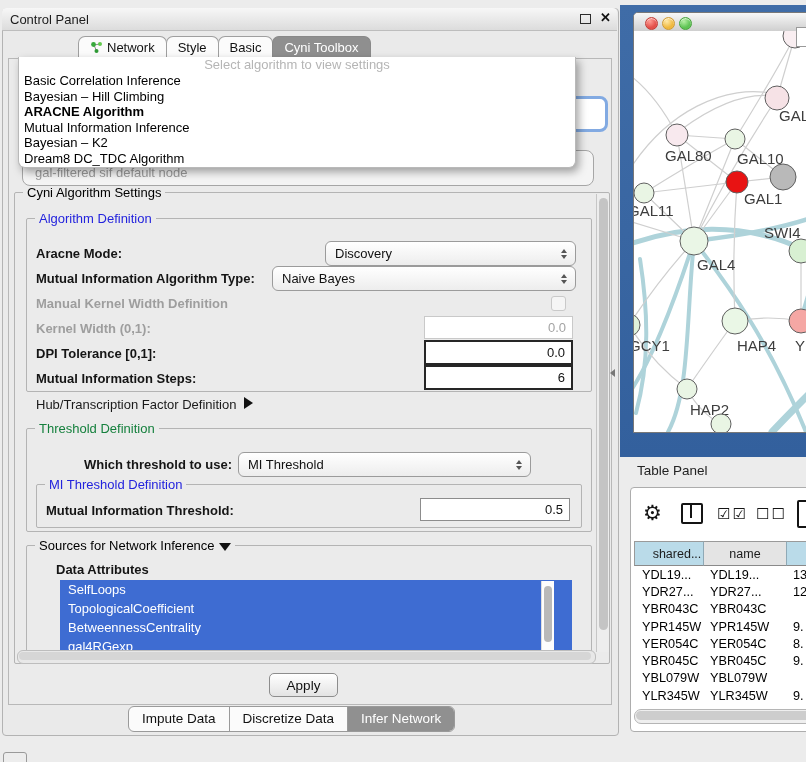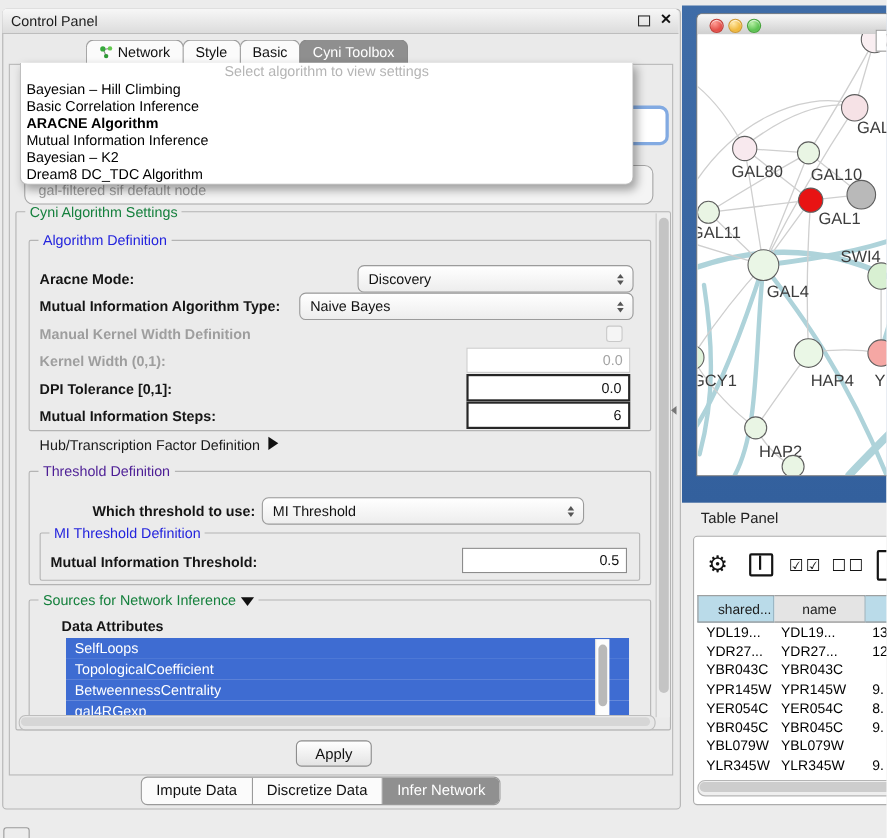--- a/index.html
+++ b/index.html
@@ -30,22 +30,22 @@
   
   .dd{left:18px;top:57px;width:556px;height:110px;background:#fff;border:1px solid #b9b9b9;border-top:none;border-radius:0 0 7px 7px;box-shadow:3px 4px 9px rgba(0,0,0,.35);z-index:30;}
   .dd-header{color:#b5b5b5;text-align:center;font-size:13px;height:16px;line-height:16px;}
   .dd-item{font-size:13px;height:15.5px;line-height:15.5px;padding-left:5px;white-space:nowrap;color:#000;}
   .dd-item.bold{font-weight:bold;}
 
   
   .group{position:absolute;border:1px solid #b4b4b4;border-radius:2px;}
   .legend{position:absolute;top:-8px;left:8px;background:#ebebeb;padding:0 4px;font-size:13px;white-space:nowrap;}
   .legend.blue{color:#2323dd;}
-  .legend.green{color:#4c1d95;}
-  .legend.black{color:#15803d;}
+  .legend.green{color:#15803d;}
+  .legend.black{color:#000000;}
 
   .lbl{position:absolute;font-weight:bold;font-size:13px;color:#151515;white-space:nowrap;}
   .lbl.dis{color:#9e9e9e;}
   .plain{position:absolute;font-size:13px;color:#1a1a1a;white-space:nowrap;display:flex;align-items:flex-start;gap:8px;}
   .tri-right{display:inline-block;width:0;height:0;border-top:6px solid transparent;border-bottom:6px solid transparent;border-left:9px solid #111;}
   .tri-down{display:inline-block;width:0;height:0;border-left:6px solid transparent;border-right:6px solid transparent;border-top:8px solid #111;margin-left:4px;vertical-align:middle;}
 
   .combo{position:absolute;border:1px solid #9b9b9b;border-radius:6px;background:linear-gradient(#ffffff,#ededed);font-size:13px;color:#111;display:flex;align-items:center;padding-left:9px;}
   .combo .arr{position:absolute;right:8px;top:50%;transform:translateY(-50%);display:flex;flex-direction:column;gap:2px;}
   .combo .arr i{display:block;width:0;height:0;border-left:3.5px solid transparent;border-right:3.5px solid transparent;}
@@ -155,22 +155,22 @@
   <div class="abs cp-content"></div>
 
   <div class="abs frag-combo-blue"></div>
   <div class="abs frag-combo-gal">
     <div class="val">gal-filtered sif default node</div>
   </div>
 
   <div class="abs dd">
     <div class="dd-header">Select algorithm to view settings</div>
     <div>
+        <div class="dd-item">Basic Correlation Inference</div>
         <div class="dd-item">Bayesian – Hill Climbing</div>
-        <div class="dd-item">Basic Correlation Inference</div>
         <div class="dd-item bold">ARACNE Algorithm</div>
         <div class="dd-item">Mutual Information Inference</div>
         <div class="dd-item">Bayesian – K2</div>
         <div class="dd-item">Dream8 DC_TDC Algorithm</div>
       </div>
   </div>
 
   <div class="group" style="left:14px;top:192px;width:594px;height:470px;">
     <span class="legend black">Cyni Algorithm Settings</span>
   </div>

